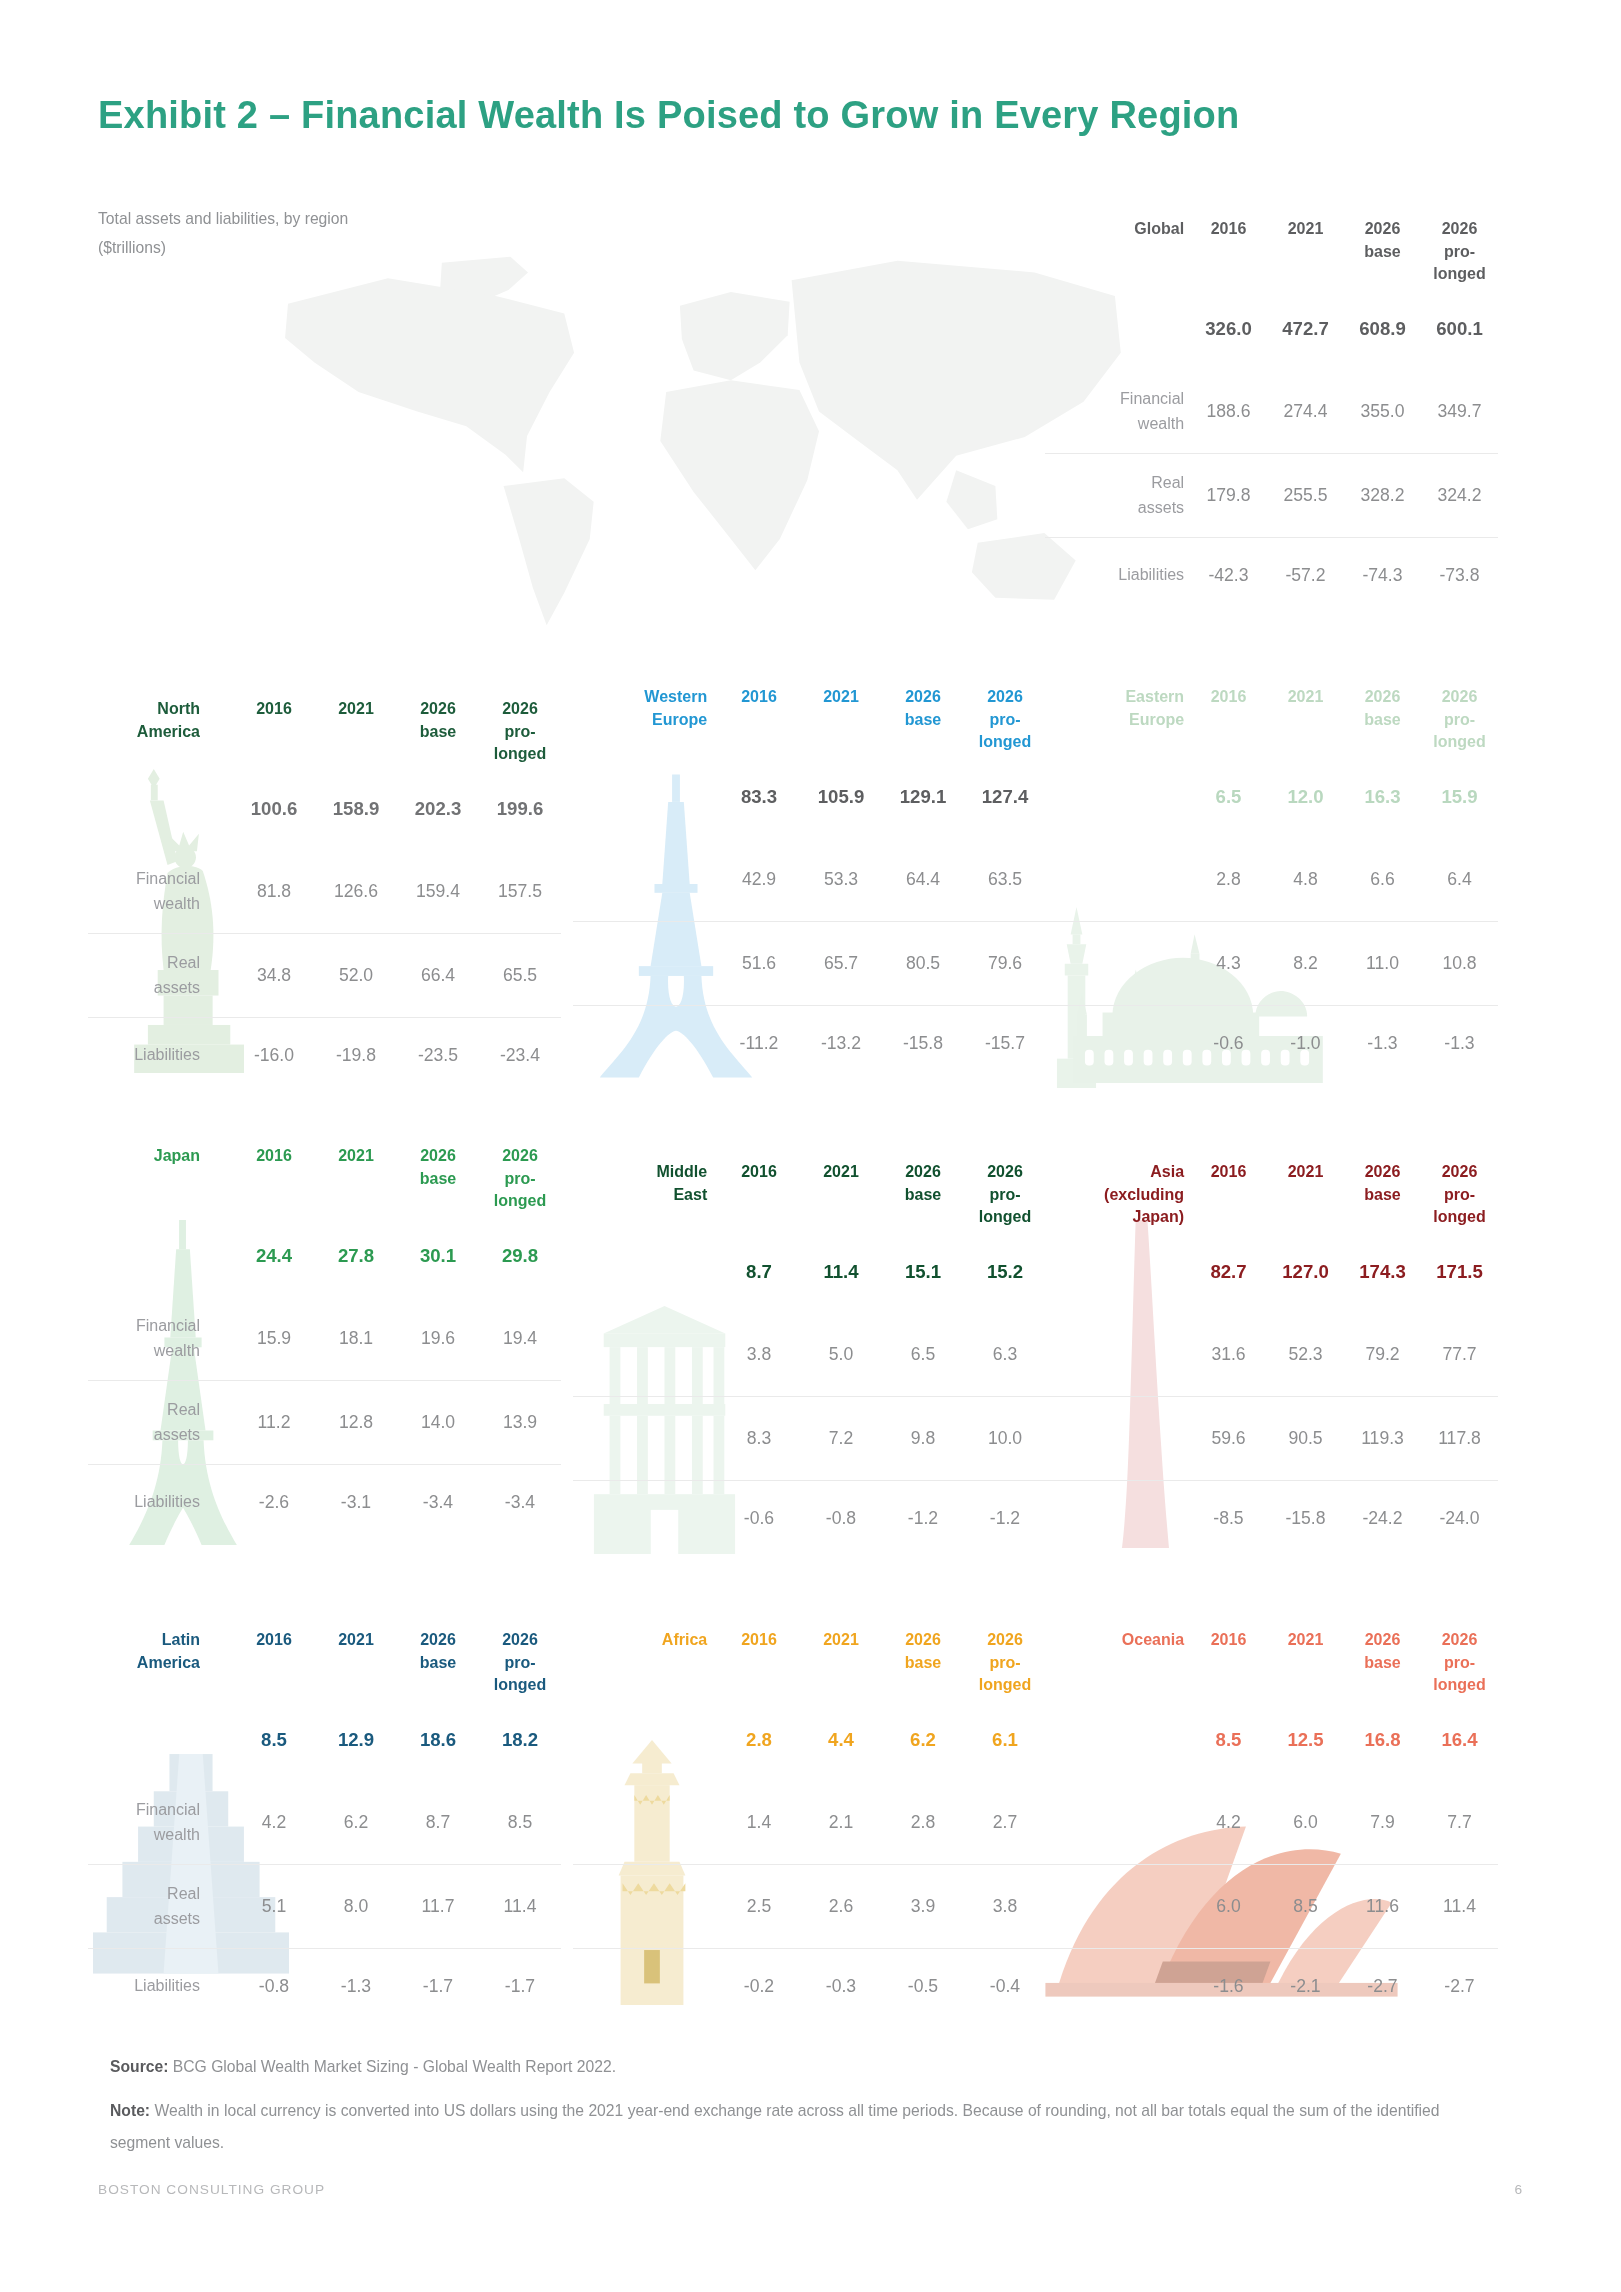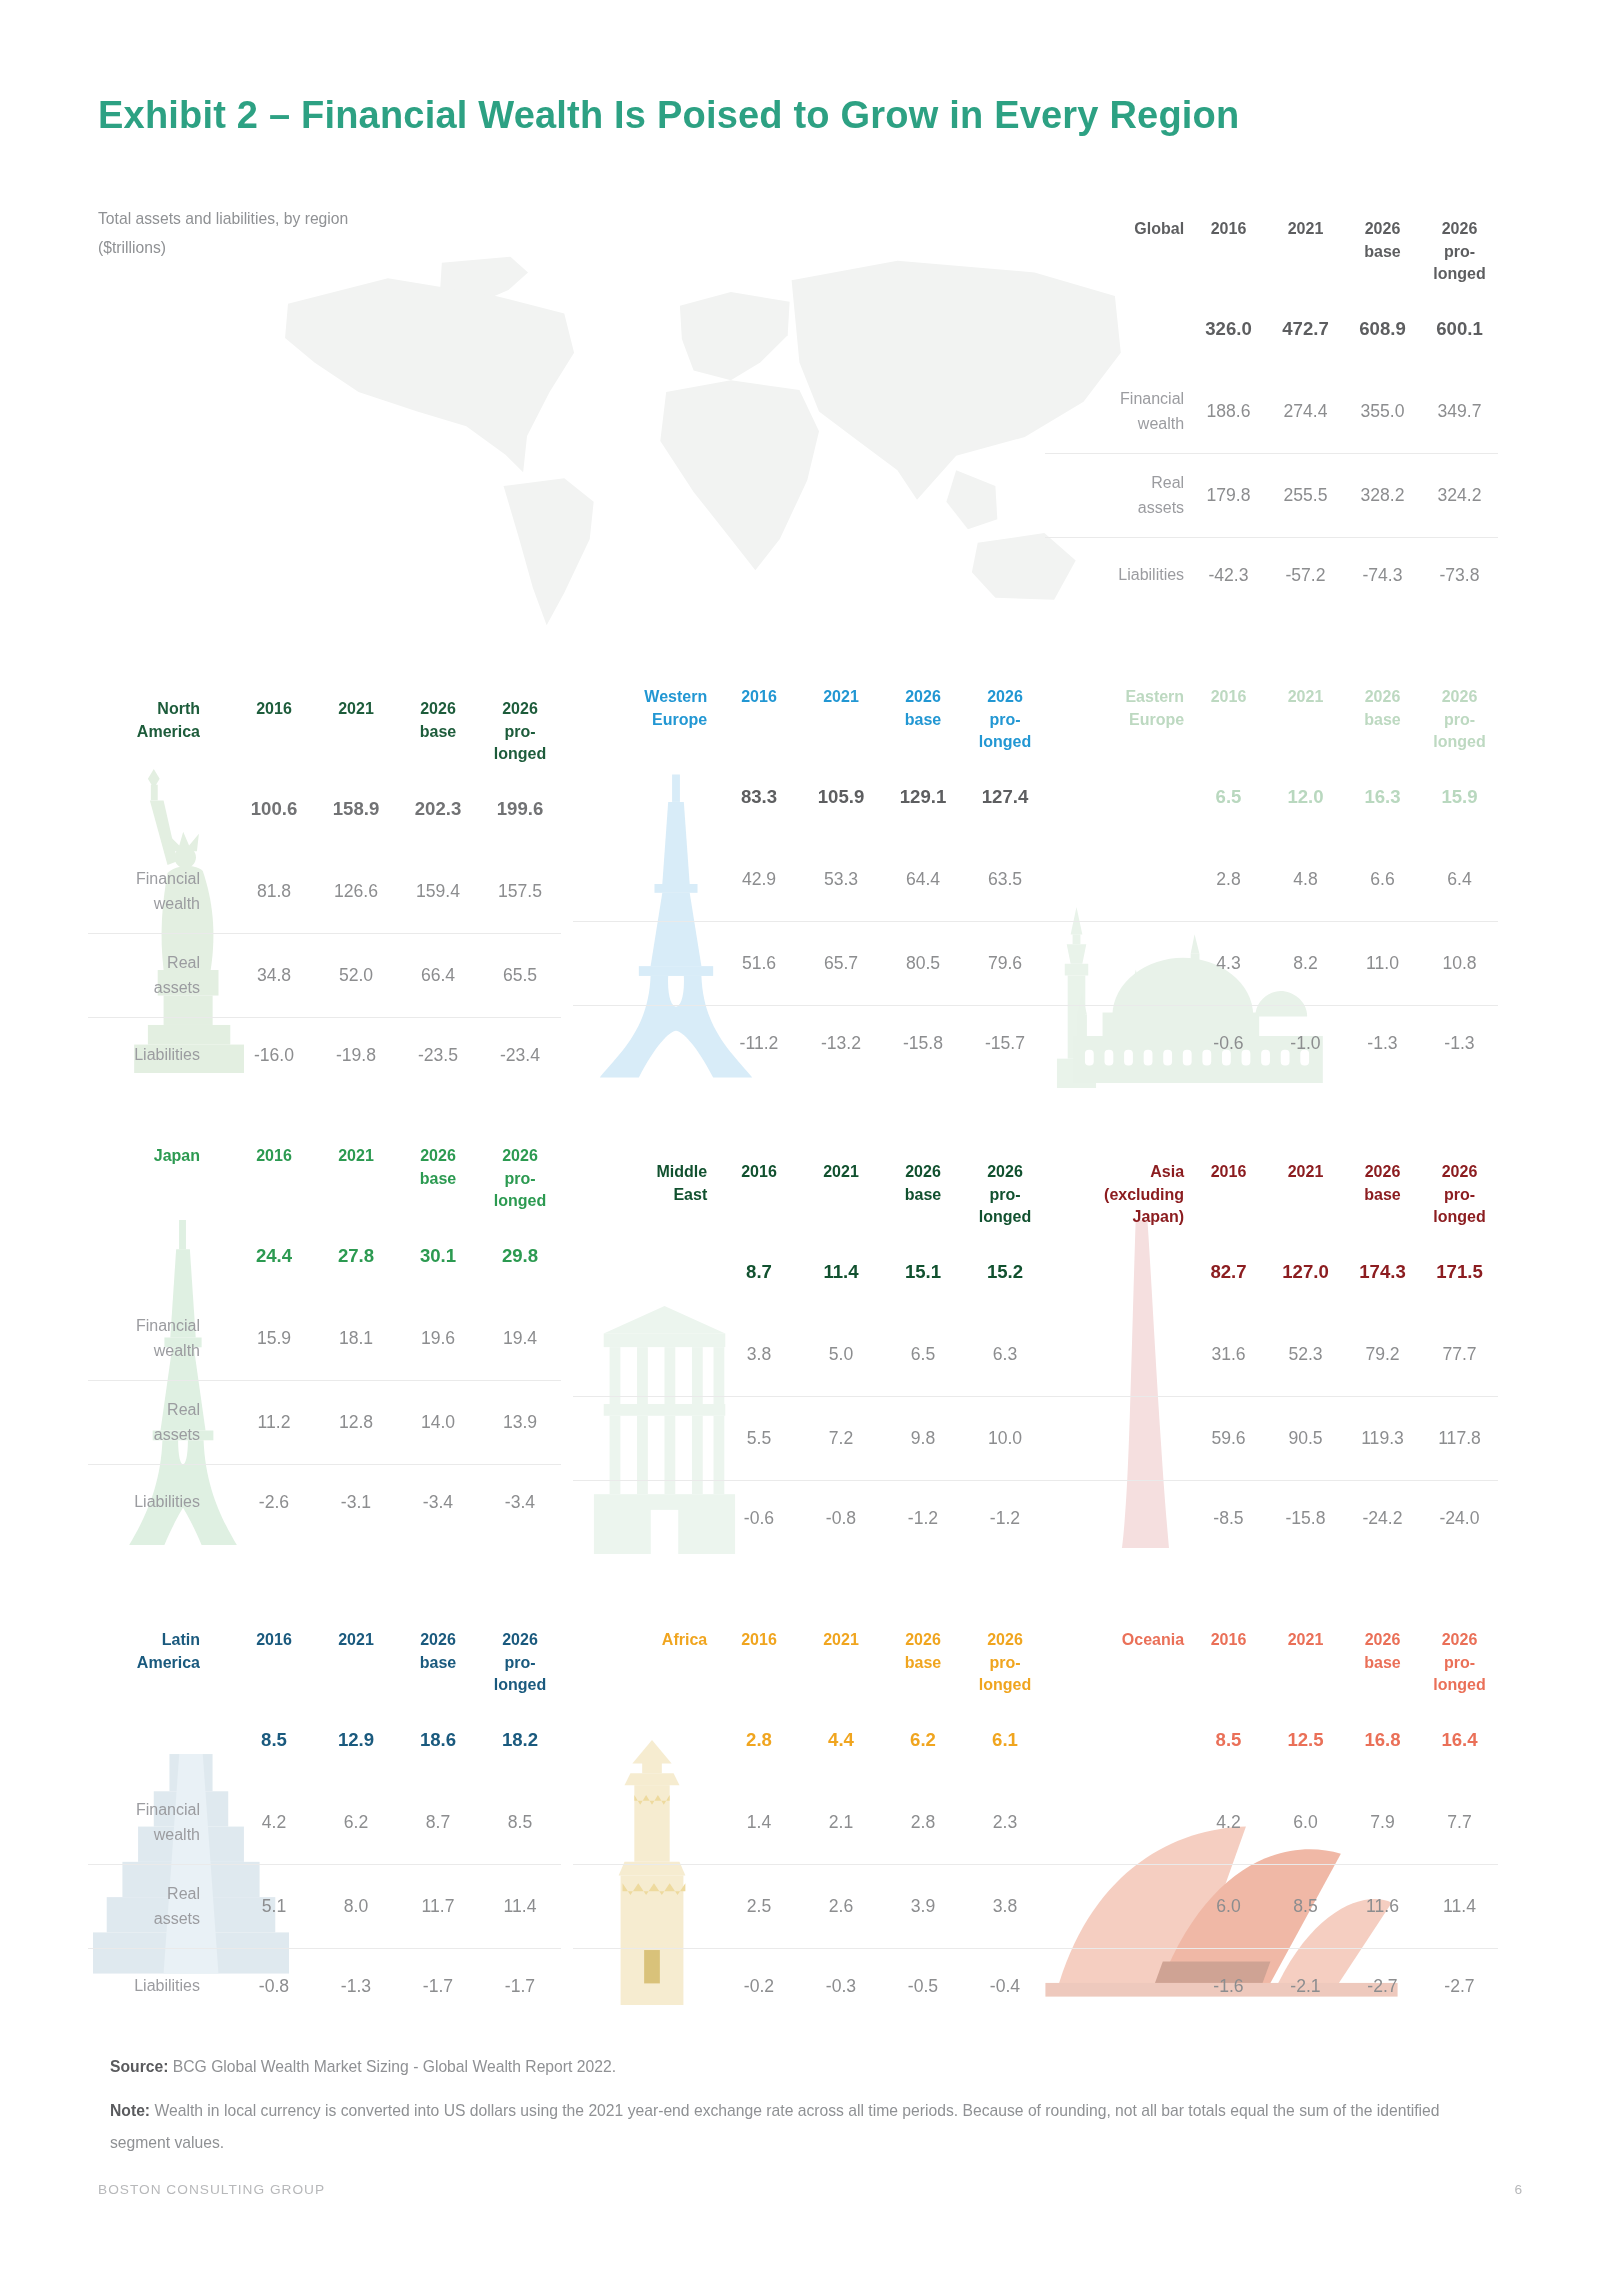--- a/index.html
+++ b/index.html
@@ -519,21 +519,21 @@
     </div>
     <div class="trow rdata">
       <div class="cell lbl"></div>
       <div class="cell col">3.8</div>
       <div class="cell col">5.0</div>
       <div class="cell col">6.5</div>
       <div class="cell col">6.3</div>
     </div>
     <div class="trow rdata bt">
       <div class="cell lbl"></div>
-      <div class="cell col">5.5</div>
+      <div class="cell col">8.3</div>
       <div class="cell col">7.2</div>
       <div class="cell col">9.8</div>
       <div class="cell col">10.0</div>
     </div>
     <div class="trow rdata bt last">
       <div class="cell lbl"></div>
       <div class="cell col">-0.6</div>
       <div class="cell col">-0.8</div>
       <div class="cell col">-1.2</div>
       <div class="cell col">-1.2</div>
@@ -679,21 +679,21 @@
       <div class="cell col">2.8</div>
       <div class="cell col">4.4</div>
       <div class="cell col">6.2</div>
       <div class="cell col">6.1</div>
     </div>
     <div class="trow rdata">
       <div class="cell lbl"></div>
       <div class="cell col">1.4</div>
       <div class="cell col">2.1</div>
       <div class="cell col">2.8</div>
-      <div class="cell col">2.3</div>
+      <div class="cell col">2.7</div>
     </div>
     <div class="trow rdata bt">
       <div class="cell lbl"></div>
       <div class="cell col">2.5</div>
       <div class="cell col">2.6</div>
       <div class="cell col">3.9</div>
       <div class="cell col">3.8</div>
     </div>
     <div class="trow rdata bt last">
       <div class="cell lbl"></div>

